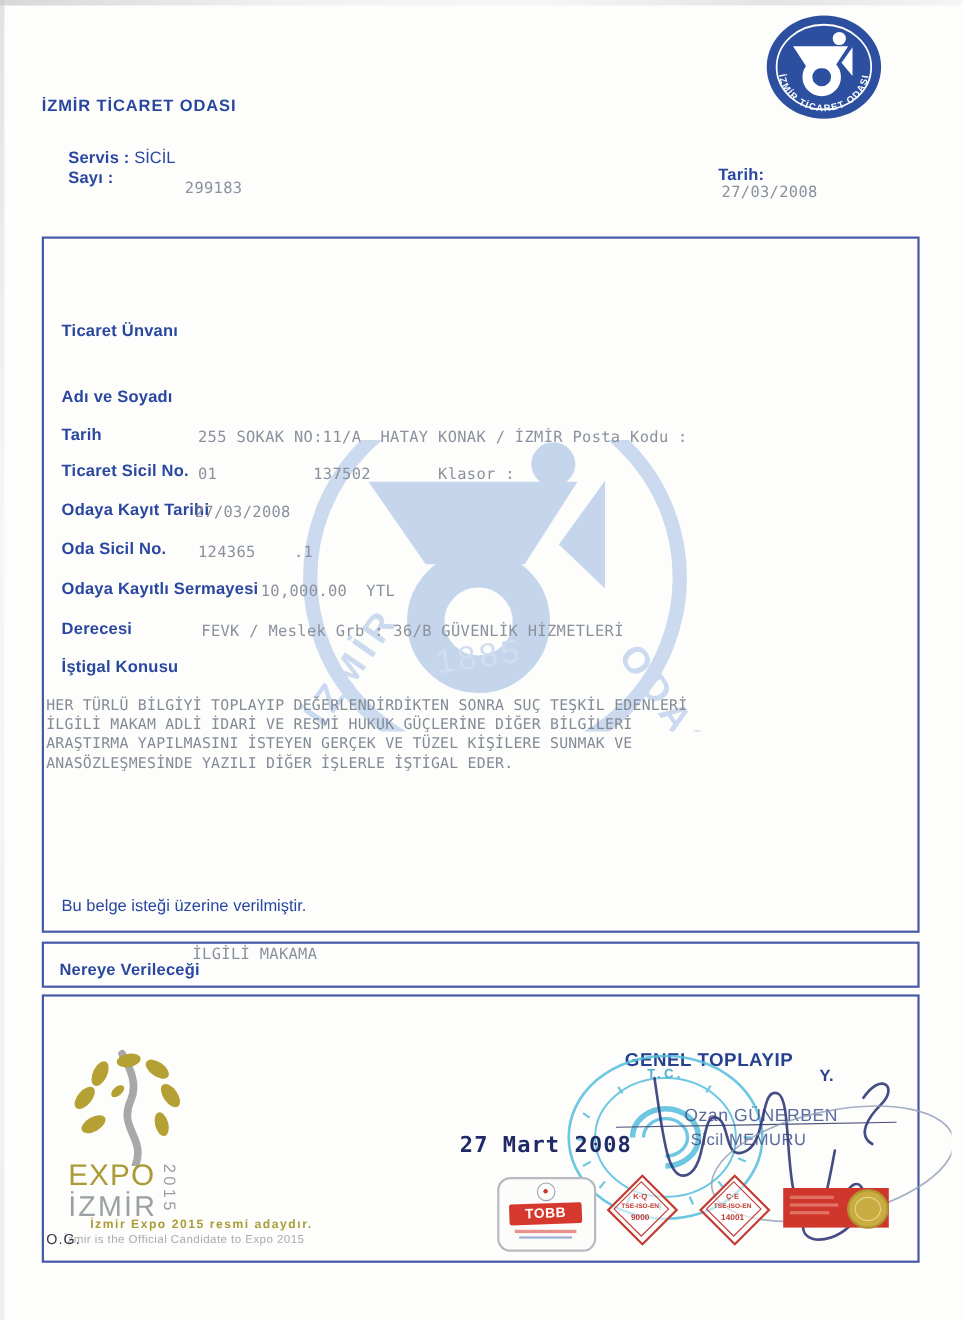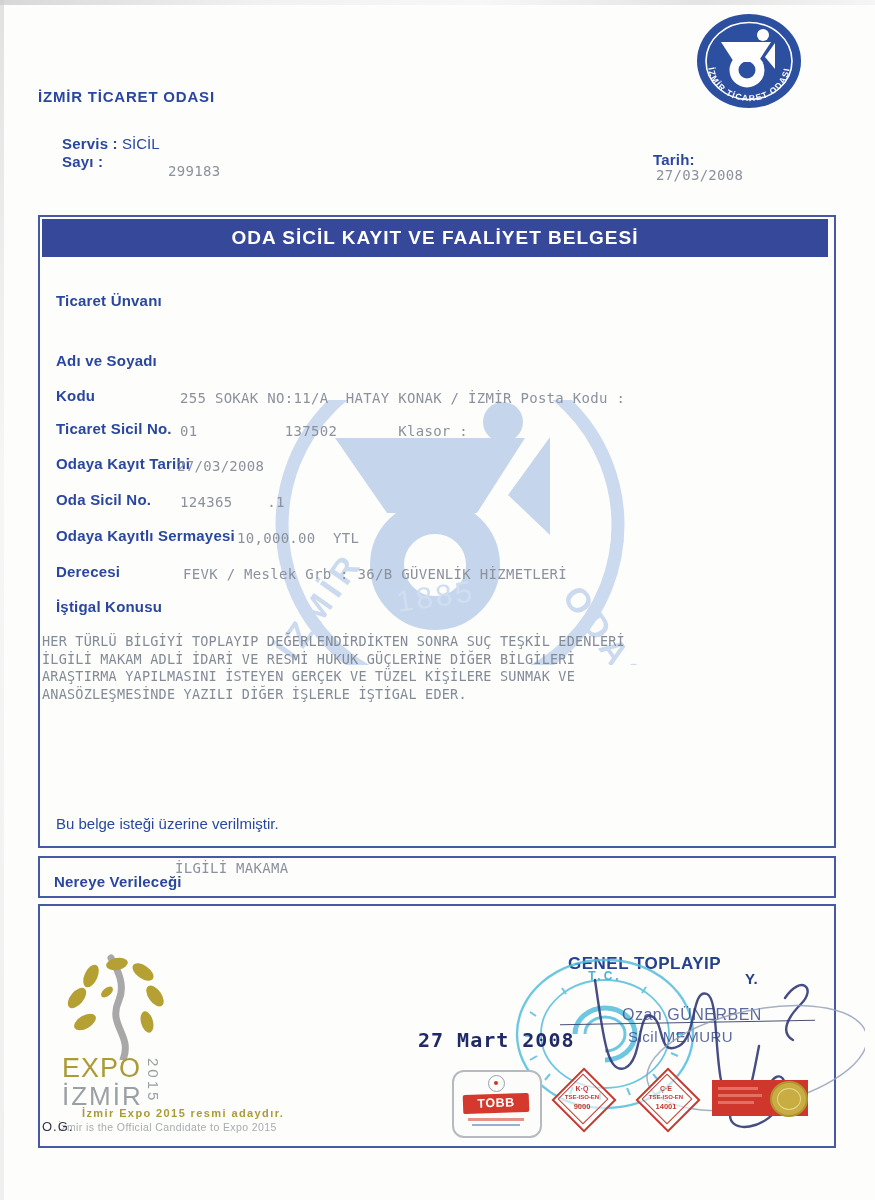--- a/index.html
+++ b/index.html
@@ -55,38 +55,37 @@
 
   <div class="lbl" style="left:62px;top:135px;">Servis :</div>
   <div class="bluetext" style="left:122px;top:135px;font-size:15px;">SİCİL</div>
   <div class="lbl" style="left:62px;top:153px;">Sayı :</div>
   <div class="val" style="left:168px;top:163px;">299183</div>
 
   <div class="lbl" style="left:653px;top:151px;">Tarih:</div>
   <div class="val" style="left:656px;top:167px;">27/03/2008</div>
 
   <div class="box" style="left:38px;top:215px;width:794px;height:629px;"></div>
-  <div class="titlebar" style="left:42px;top:219px;width:786px;height:38px;line-height:38px;">ODA SİCİL KAYIT VE FAALİYET BELGESİ</div>
 
   <svg class="abs" style="left:250px;top:400px;opacity:.85;" width="400" height="265" viewBox="0 0 400 265">
     <circle cx="200" cy="125" r="168" fill="none" stroke="#c3d4ec" stroke-width="13"></circle>
     <circle cx="253" cy="22" r="20" fill="#bcd0ea"></circle>
     <path d="M85,38 h190 l-48,75 h-90 z" fill="#bcd0ea"></path>
     <circle cx="185" cy="165" r="48" fill="none" stroke="#bcd0ea" stroke-width="34"></circle>
     <path d="M258,95 l42,-58 v98 z" fill="#bcd0ea"></path>
     <text x="28" y="258" font-size="34" fill="#c3d4ec" letter-spacing="6" font-weight="bold" font-family="Liberation Sans, sans-serif" transform="rotate(-55 40 245)">İZMİR</text>
     <text x="300" y="232" font-size="34" fill="#c3d4ec" letter-spacing="6" font-weight="bold" font-family="Liberation Sans, sans-serif" transform="rotate(55 340 225)">ODASI</text>
     <text x="148" y="212" font-size="30" fill="#c9d9ee" letter-spacing="3" font-family="Liberation Sans, sans-serif" transform="rotate(-8 148 212)">1885</text>
   </svg>
 
   <div class="lbl" style="left:56px;top:292px;">Ticaret Ünvanı</div>
 
   <div class="lbl" style="left:56px;top:352px;">Adı ve Soyadı</div>
 
-  <div class="lbl" style="left:56px;top:387px;">Kodu</div>
+  <div class="lbl" style="left:56px;top:387px;">Tarih</div>
   <div class="val" style="left:180px;top:390px;">255 SOKAK NO:11/A  HATAY KONAK / İZMİR Posta Kodu :</div>
 
   <div class="lbl" style="left:56px;top:420px;">Ticaret Sicil No.</div>
   <div class="val" style="left:180px;top:423px;">01          137502       Klasor :</div>
 
   <div class="lbl" style="left:56px;top:455px;">Odaya Kayıt Tarihi</div>
   <div class="val" style="left:177px;top:458px;">27/03/2008</div>
 
   <div class="lbl" style="left:56px;top:491px;">Oda Sicil No.</div>
   <div class="val" style="left:180px;top:494px;">124365    .1</div>

